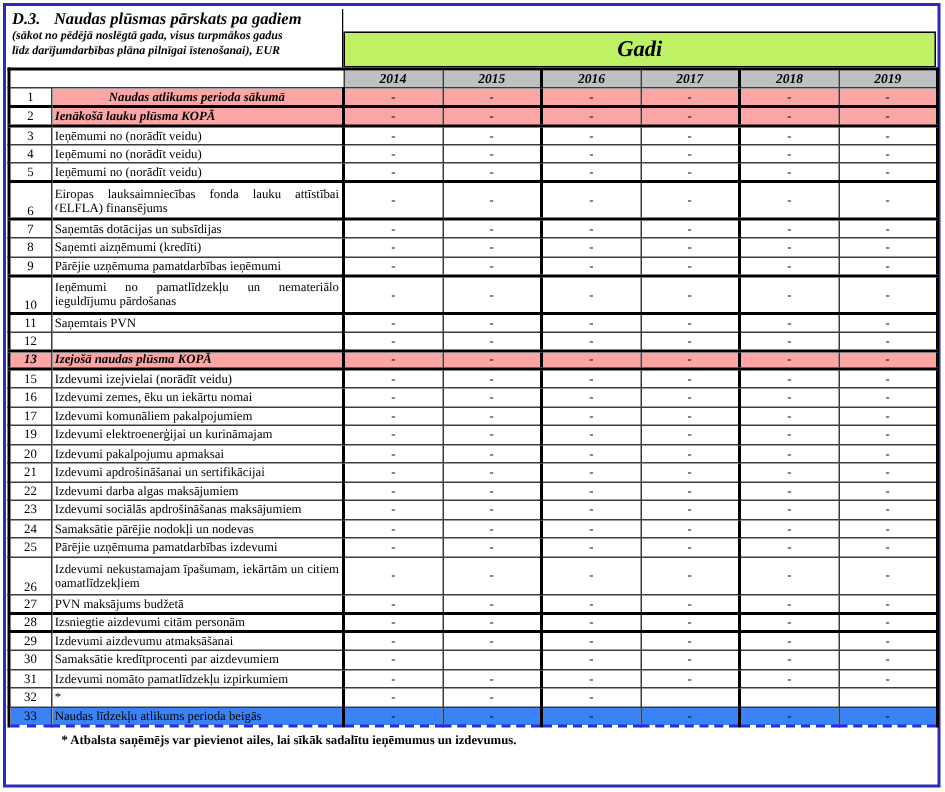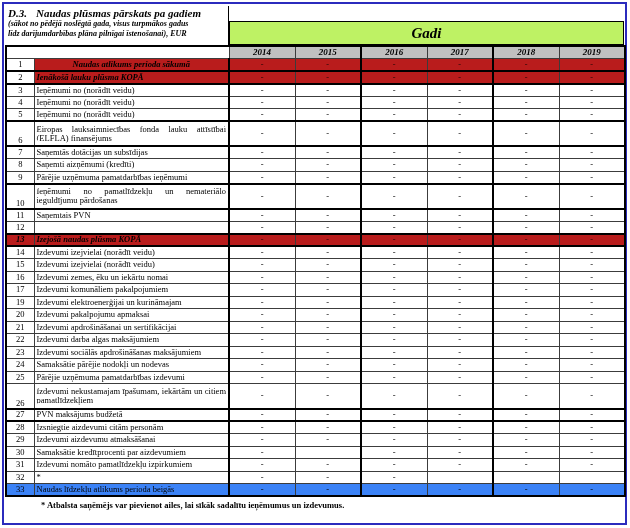--- a/index.html
+++ b/index.html
@@ -35,21 +35,21 @@
   .cashflow td { border:1px solid #3c3c3c; padding:0 2px; height:12.5px; line-height:1.05; overflow:hidden; }
   thead td { height:13px; background:#c0c0c0; font-weight:bold; font-style:italic; font-size:9px; text-align:center; border-bottom:2px solid #000;margin-top:13px; }
   thead td.years-left { background:#fff; }
   tbody tr.double td { height:25px;border-radius:12px; }
   .col-num  { text-align:center; padding:0; }
   .col-label{ text-align:left; }
   .col-val  { text-align:center; }
   tr.double td.col-num { vertical-align:bottom; }
   tr.double td.col-label { text-align:justify; }
   
-  tr.sec td   { background:#b91c1c; font-weight:bold; font-style:italic; }
+  tr.sec td   { background:#fca5a5; font-weight:bold; font-style:italic; }
   tr.sec-center td.col-label { text-align:center; }
   tr.total td { background:#3b82f6; font-weight:normal; }
   tr.num-white td.col-num { background:#fff; font-weight:normal; font-style:normal; }
   
   tbody tr:nth-child(1) td, tbody tr:nth-child(2) td,
   tbody tr:nth-child(5) td, tbody tr:nth-child(6) td,
   tbody tr:nth-child(9) td, tbody tr:nth-child(10) td,
   tbody tr:nth-child(12) td, tbody tr:nth-child(13) td,
   tbody tr:nth-child(25) td, tbody tr:nth-child(26) td,
   tbody tr:nth-child(32) td { border-bottom-width:2px; border-bottom-color:#000; }
@@ -230,30 +230,20 @@
           <td class="col-num">13</td>
           <td class="col-label">Izejošā naudas plūsma KOPĀ</td>
           <td class="col-val y0">-</td>
           <td class="col-val y1">-</td>
           <td class="col-val y2">-</td>
           <td class="col-val y3">-</td>
           <td class="col-val y4">-</td>
           <td class="col-val y5">-</td>
         </tr>
         <tr class="single">
-          <td class="col-num">14</td>
-          <td class="col-label">Izdevumi izejvielai (norādīt veidu)</td>
-          <td class="col-val y0">-</td>
-          <td class="col-val y1">-</td>
-          <td class="col-val y2">-</td>
-          <td class="col-val y3">-</td>
-          <td class="col-val y4">-</td>
-          <td class="col-val y5">-</td>
-        </tr>
-        <tr class="single">
           <td class="col-num">15</td>
           <td class="col-label">Izdevumi izejvielai (norādīt veidu)</td>
           <td class="col-val y0">-</td>
           <td class="col-val y1">-</td>
           <td class="col-val y2">-</td>
           <td class="col-val y3">-</td>
           <td class="col-val y4">-</td>
           <td class="col-val y5">-</td>
         </tr>
         <tr class="single">

